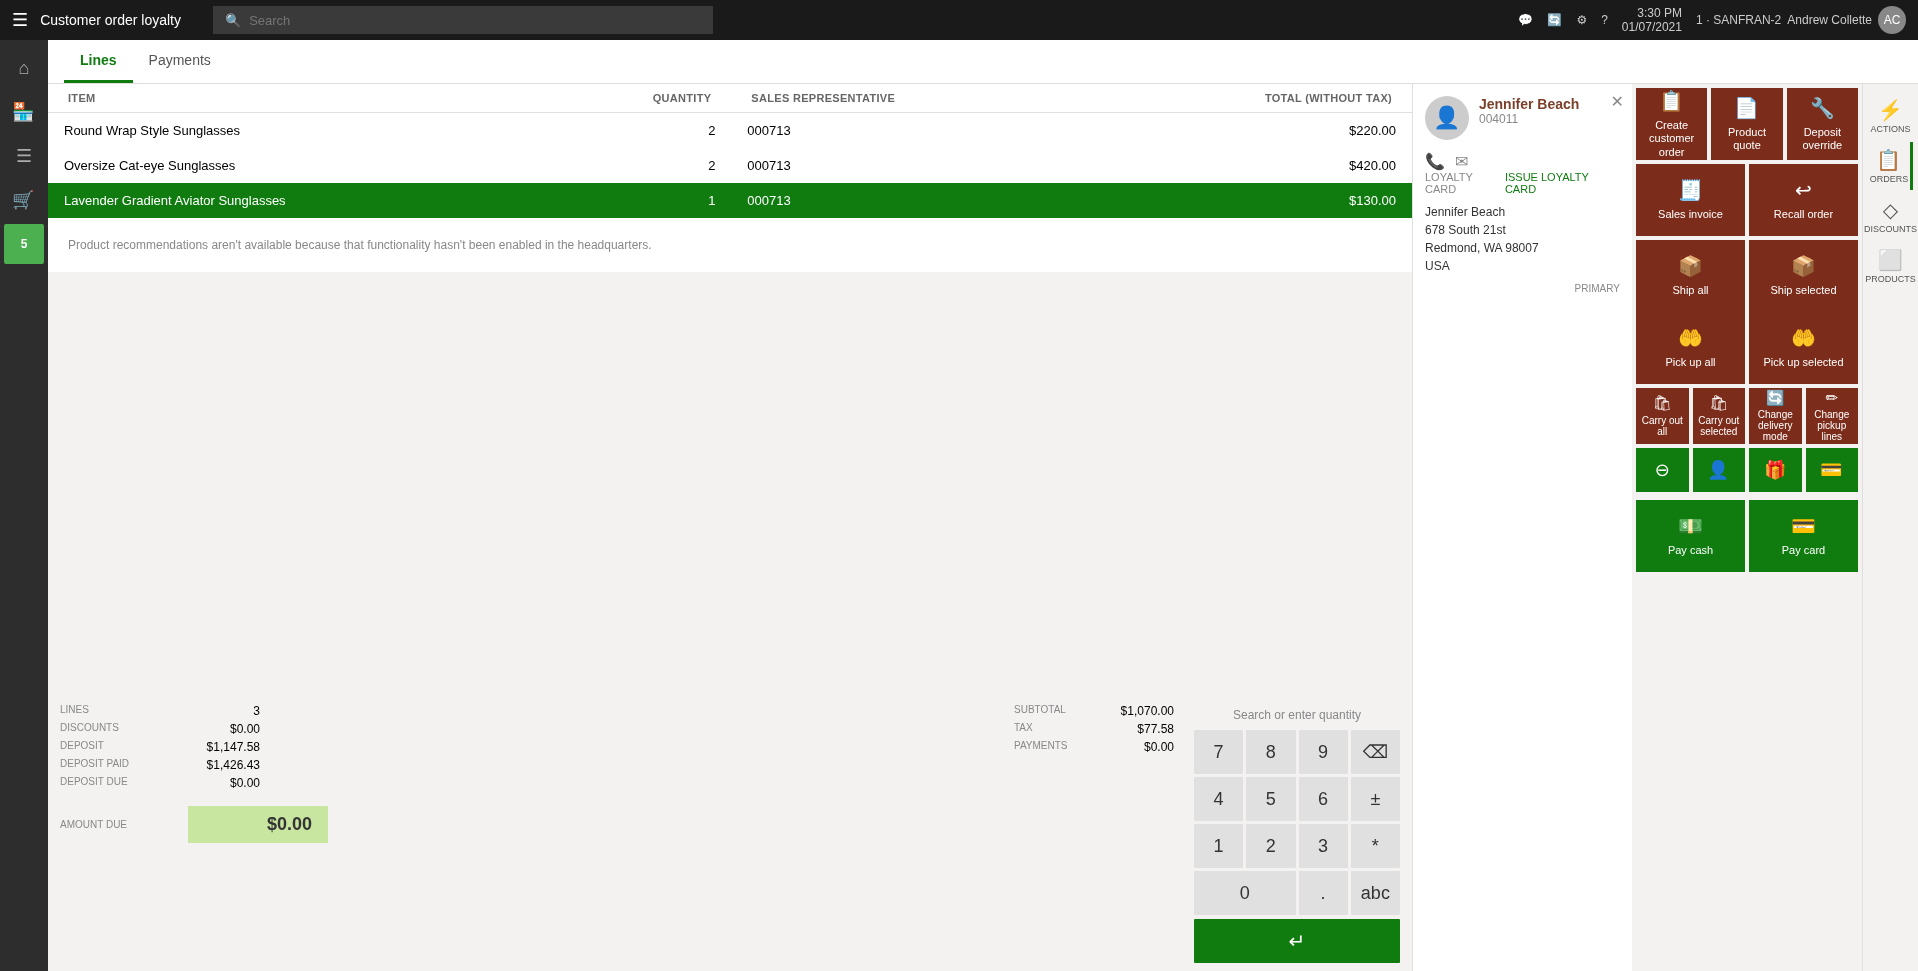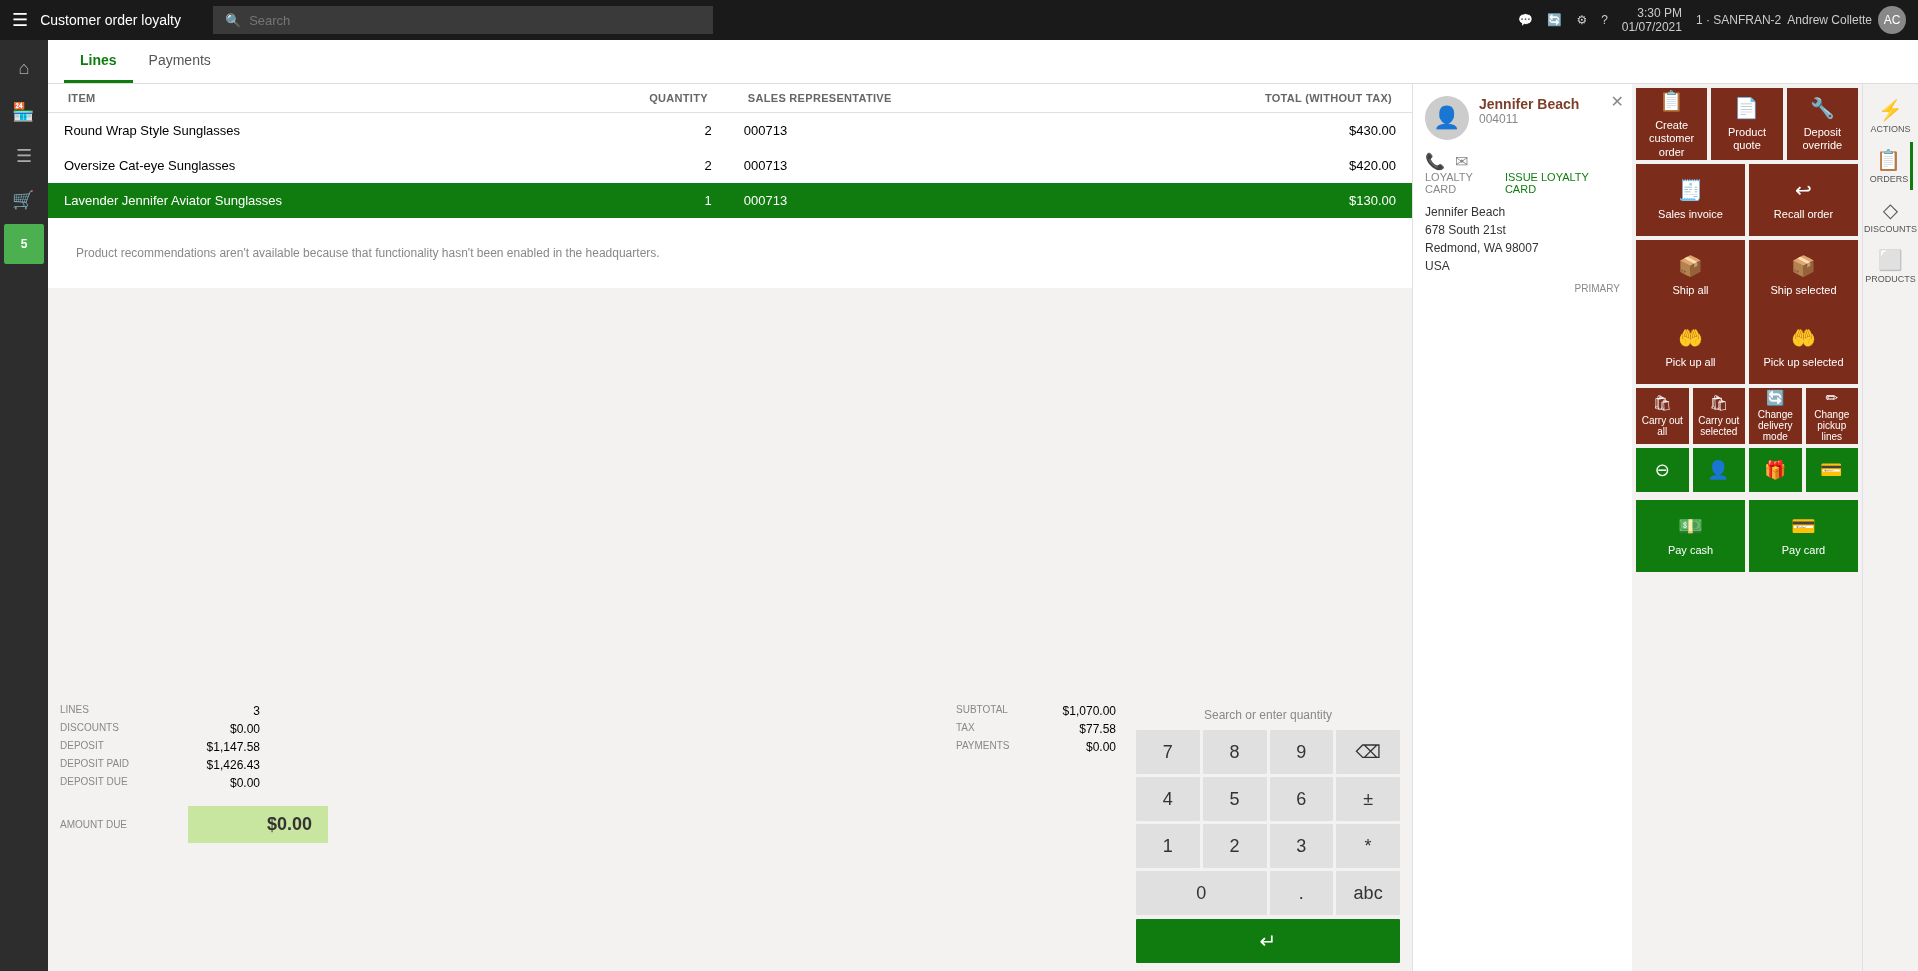--- a/index.html
+++ b/index.html
@@ -153,21 +153,21 @@
       background: white;
       font-size: 13px;
     }
     .order-table td.right { text-align: right; }
     .order-table .row-selected td {
       background: #107c10;
       color: white;
     }
 
     .recommendation-msg {
-      padding: 28px;
+      padding: 20px;
       font-size: 12px;
       color: #888;
       background: white;
     }
 
     
     .bottom-section {
       display: flex;
       padding: 8px 12px;
       gap: 20px;
@@ -221,21 +221,21 @@
 
     .summary-right {
       display: flex;
       flex-direction: column;
       gap: 4px;
     }
     .summary-right .summary-row .label { width: 80px; }
 
     
     .numpad-section {
-      width: 264px;
+      width: 206px;
       display: flex;
       flex-direction: column;
       gap: 4px;
     }
     .numpad-search {
       font-size: 12px;
       color: #888;
       padding: 4px 0;
       text-align: center;
     }
@@ -482,30 +482,30 @@
                 <th class="right">QUANTITY</th>
                 <th>SALES REPRESENTATIVE</th>
                 <th class="right">TOTAL (WITHOUT TAX)</th>
               </tr>
             </thead>
             <tbody>
               <tr>
                 <td>Round Wrap Style Sunglasses</td>
                 <td class="right">2</td>
                 <td>000713</td>
-                <td class="right">$430.00</td>
+                <td class="right">$220.00</td>
               </tr>
               <tr>
                 <td>Oversize Cat-eye Sunglasses</td>
                 <td class="right">2</td>
                 <td>000713</td>
                 <td class="right">$420.00</td>
               </tr>
               <tr class="row-selected">
-                <td>Lavender Jennifer Aviator Sunglasses</td>
+                <td>Lavender Gradient Aviator Sunglasses</td>
                 <td class="right">1</td>
                 <td>000713</td>
                 <td class="right">$130.00</td>
               </tr>
             </tbody>
           </table>
         </div>
 
         <div class="recommendation-msg">Product recommendations aren't available because that functionality hasn't been enabled in the headquarters.</div>
 

